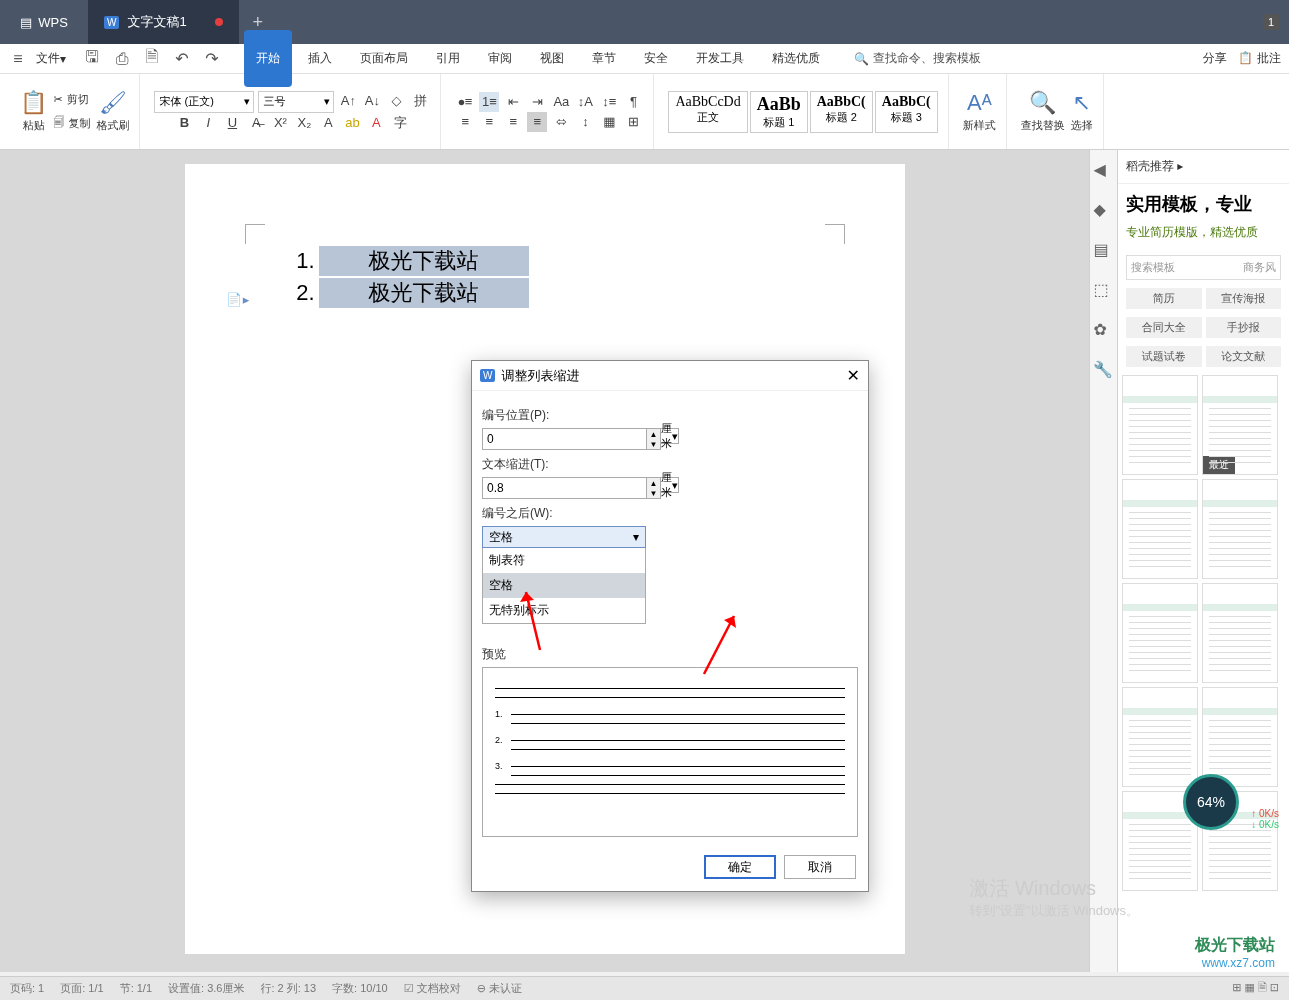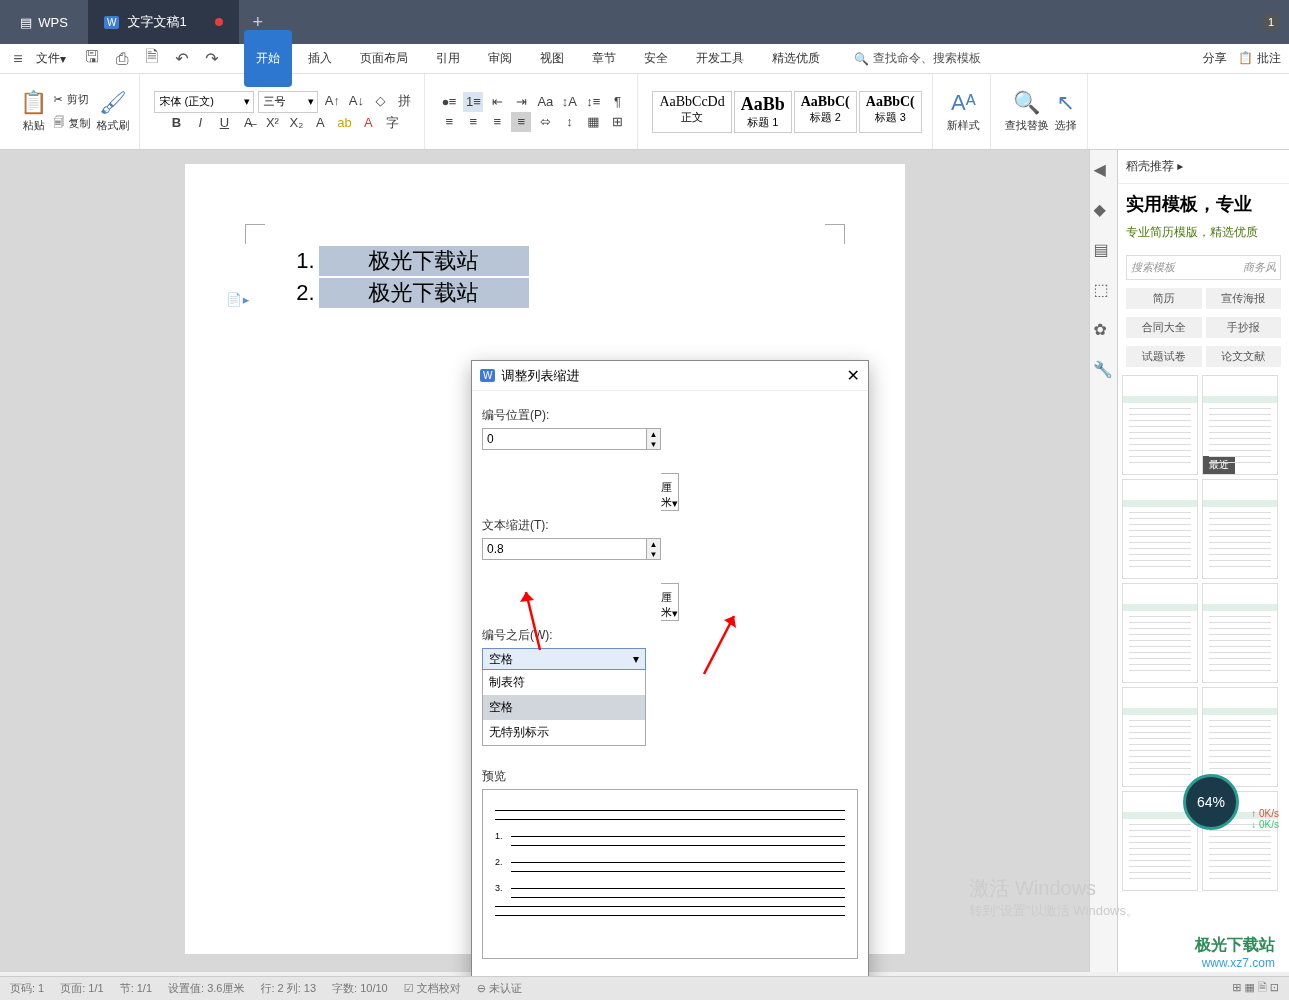--- a/index.html
+++ b/index.html
@@ -27,21 +27,21 @@
 
 .ribbon { background: #fff; height: 76px; display: flex; align-items: center; border-bottom: 1px solid #d0d0d0; padding: 0 10px; gap: 4px; }
 .ribbon-group { display: flex; flex-direction: column; align-items: center; justify-content: center; height: 100%; padding: 4px 10px; border-right: 1px solid #e8e8e8; }
 .ribbon-group.horiz { flex-direction: row; gap: 6px; }
 .ribbon-big-btn { display: flex; flex-direction: column; align-items: center; font-size: 11px; color: #333; gap: 2px; }
 .ribbon-icon-lg { font-size: 22px; color: #4a7cbf; }
 .ribbon-small-btn { display: flex; align-items: center; gap: 4px; font-size: 11px; color: #333; height: 22px; }
 .ribbon-col { display: flex; flex-direction: column; gap: 2px; }
 .font-select { height: 22px; border: 1px solid #ccc; font-size: 11px; padding: 0 4px; display: flex; align-items: center; justify-content: space-between; }
 .font-name { width: 100px; }
-.font-size { width: 60px; }
+.font-size { width: 76px; }
 .font-row { display: flex; gap: 4px; }
 .font-btn { width: 20px; height: 20px; display: flex; align-items: center; justify-content: center; font-size: 13px; color: #444; }
 .style-box { border: 1px solid #ccc; padding: 2px 6px; text-align: center; font-size: 11px; min-width: 52px; }
 .style-sample { font-size: 14px; font-family: serif; }
 .style-row { display: flex; gap: 2px; }
 
 
 .workspace { position: absolute; top: 150px; left: 0; right: 0; bottom: 28px; background: #d8d8d8; display: flex; }
 .doc-area { flex: 1; display: flex; justify-content: center; padding-top: 14px; position: relative; }
 .page { width: 720px; height: 790px; background: #fff; position: relative; padding: 80px 90px; }
@@ -54,42 +54,42 @@
 
 
 .sidebar-r { width: 28px; background: #f5f5f5; border-left: 1px solid #d0d0d0; display: flex; flex-direction: column; align-items: center; padding-top: 10px; gap: 20px; }
 .sidebar-icon { width: 20px; height: 20px; color: #666; }
 
 
 .right-panel { width: 172px; background: #fff; border-left: 1px solid #d0d0d0; overflow: hidden; }
 .panel-title { padding: 8px; font-size: 12px; color: #333; border-bottom: 1px solid #eee; }
 .panel-big-title { font-size: 18px; font-weight: bold; padding: 8px; }
 .panel-sub { font-size: 12px; color: #4d7c0f; padding: 0 8px 10px; }
-.search-box { margin: 4px 8px; border: 1px solid #ddd; padding: 4px; font-size: 11px; color: #999; display: flex; font-style: italic; }
+.search-box { margin: 4px 8px; border: 1px solid #ddd; padding: 4px; font-size: 11px; color: #999; display: flex; }
 .search-box span:first-child { flex: 1; }
 .tag-row { display: flex; padding: 4px 8px; gap: 4px; }
 .tag { flex: 1; background: #f0f0f0; font-size: 11px; text-align: center; padding: 3px 0; color: #555; }
 .templates { display: flex; flex-wrap: wrap; padding: 4px; gap: 4px; }
 .template-thumb { width: 76px; height: 100px; background: linear-gradient(#fff 20%, #e0f0e8 20%, #e0f0e8 28%, #fff 28%); border: 1px solid #ddd; position: relative; }
 .template-thumb::after { content: ''; position: absolute; top: 32px; left: 6px; right: 6px; height: 60px; background: repeating-linear-gradient(#ddd, #ddd 1px, transparent 1px, transparent 6px); }
 .recent-tag { position: absolute; background: #555; color: #fff; font-size: 10px; padding: 2px 6px; }
 
 
 .dialog { position: absolute; top: 360px; left: 471px; width: 398px; background: #fff; border: 1px solid #888; box-shadow: 0 6px 20px rgba(0,0,0,0.3); }
 .dialog-title { height: 30px; display: flex; align-items: center; padding: 0 8px; gap: 6px; font-size: 13px; border-bottom: 1px solid #eee; }
 .dialog-close { margin-left: auto; font-size: 16px; }
 .dialog-body { display: flex; padding: 10px; gap: 16px; flex-direction: column; }
 .dialog-left { width: 164px; }
 .field-label { font-size: 12px; color: #333; margin: 6px 0 4px; }
 .spinner-row { display: flex; }
 .spinner { flex: 1; border: 1px solid #aaa; height: 22px; display: flex; }
 .spinner input { border: none; flex: 1; padding: 0 4px; font-size: 12px; outline: none; }
 .spinner-btns { width: 14px; display: flex; flex-direction: column; }
 .spinner-btns div { flex: 1; border-left: 1px solid #aaa; display: flex; align-items: center; justify-content: center; font-size: 8px; background: #f0f0f0; }
-.unit-sel { border: 1px solid #aaa; border-left: none; width: 40px; height: 38px; font-size: 11px; display: flex; align-items: flex-end; justify-content: space-around; margin-top: 45px; }
+.unit-sel { border: 1px solid #aaa; border-left: none; width: 40px; height: 16px; font-size: 11px; display: flex; align-items: center; justify-content: space-around; }
 .combo { border: 1px solid #6a8fc7; background: #e3edf9; height: 22px; display: flex; align-items: center; padding: 0 6px; font-size: 12px; justify-content: space-between; }
 .dropdown { border: 1px solid #aaa; border-top: none; background: #fff; }
 .dropdown-item { padding: 4px 6px; font-size: 12px; }
 .dropdown-item.hover { background: #d0d6db; }
 .preview-box { flex: 1; }
 .preview-lines { border: 1px solid #aaa; height: 170px; padding: 12px; }
 .pline { border-top: 1px solid #000; margin: 8px 0; }
 .pline.num { margin-left: 16px; position: relative; margin-top: 16px; }
 .pline.num::before { content: attr(data-num); position: absolute; left: -16px; top: -6px; font-size: 9px; }
 .dialog-buttons { display: flex; justify-content: flex-end; padding: 8px 12px 12px; gap: 8px; }

